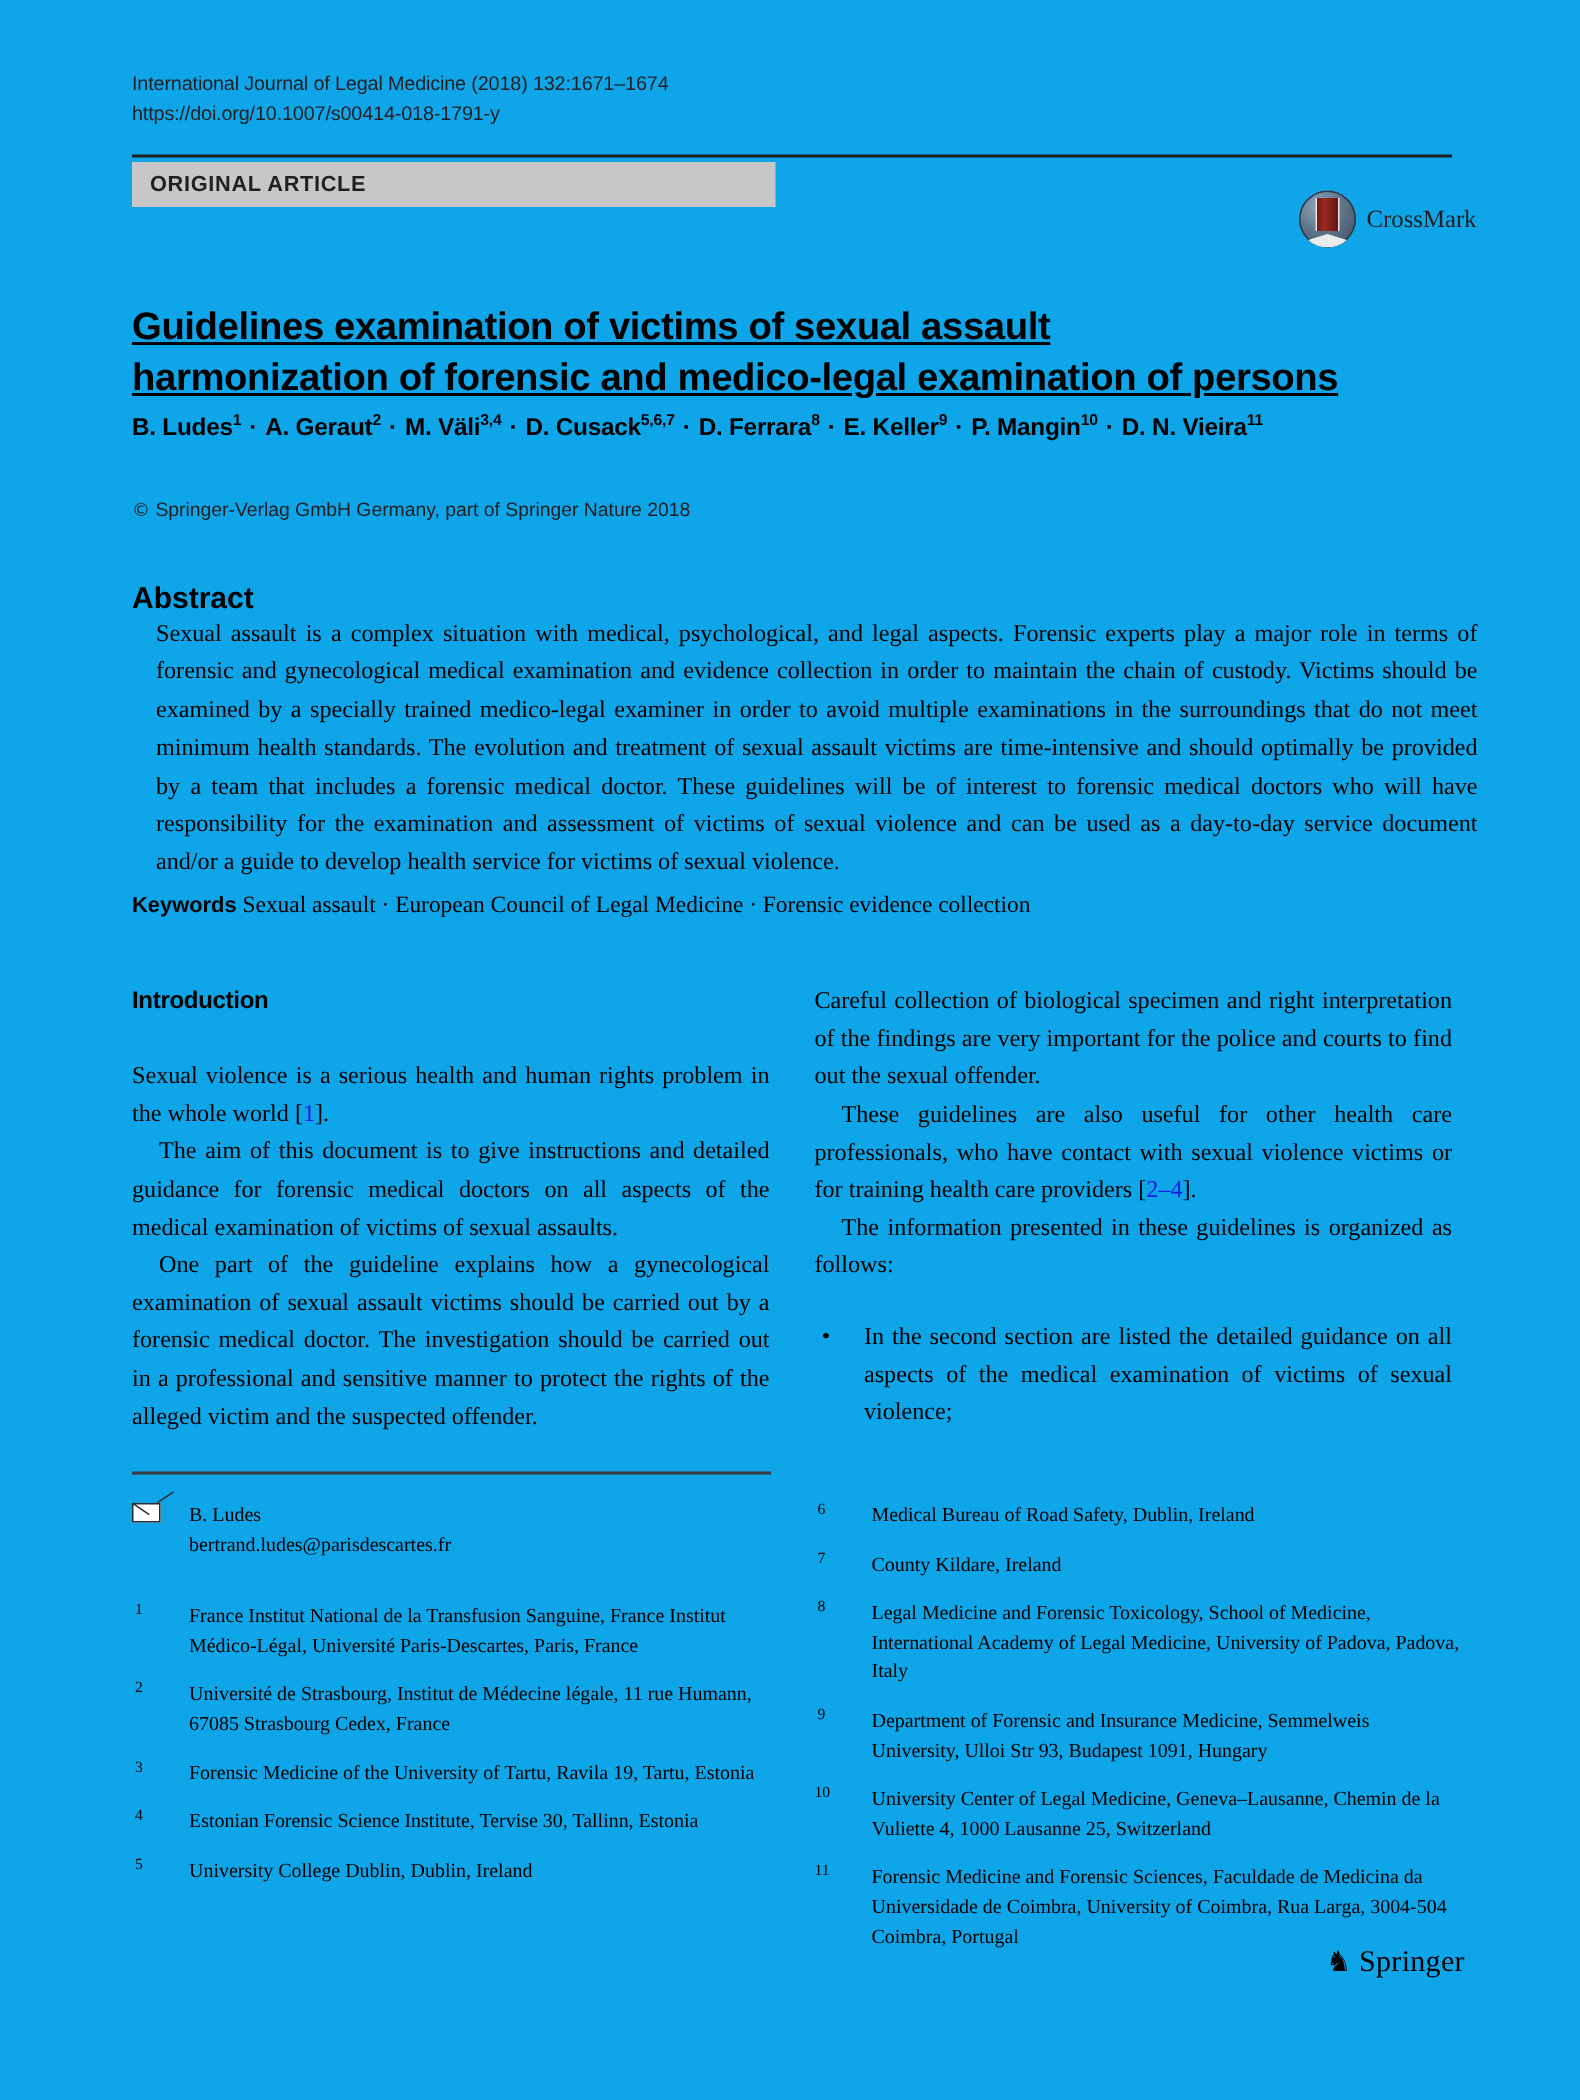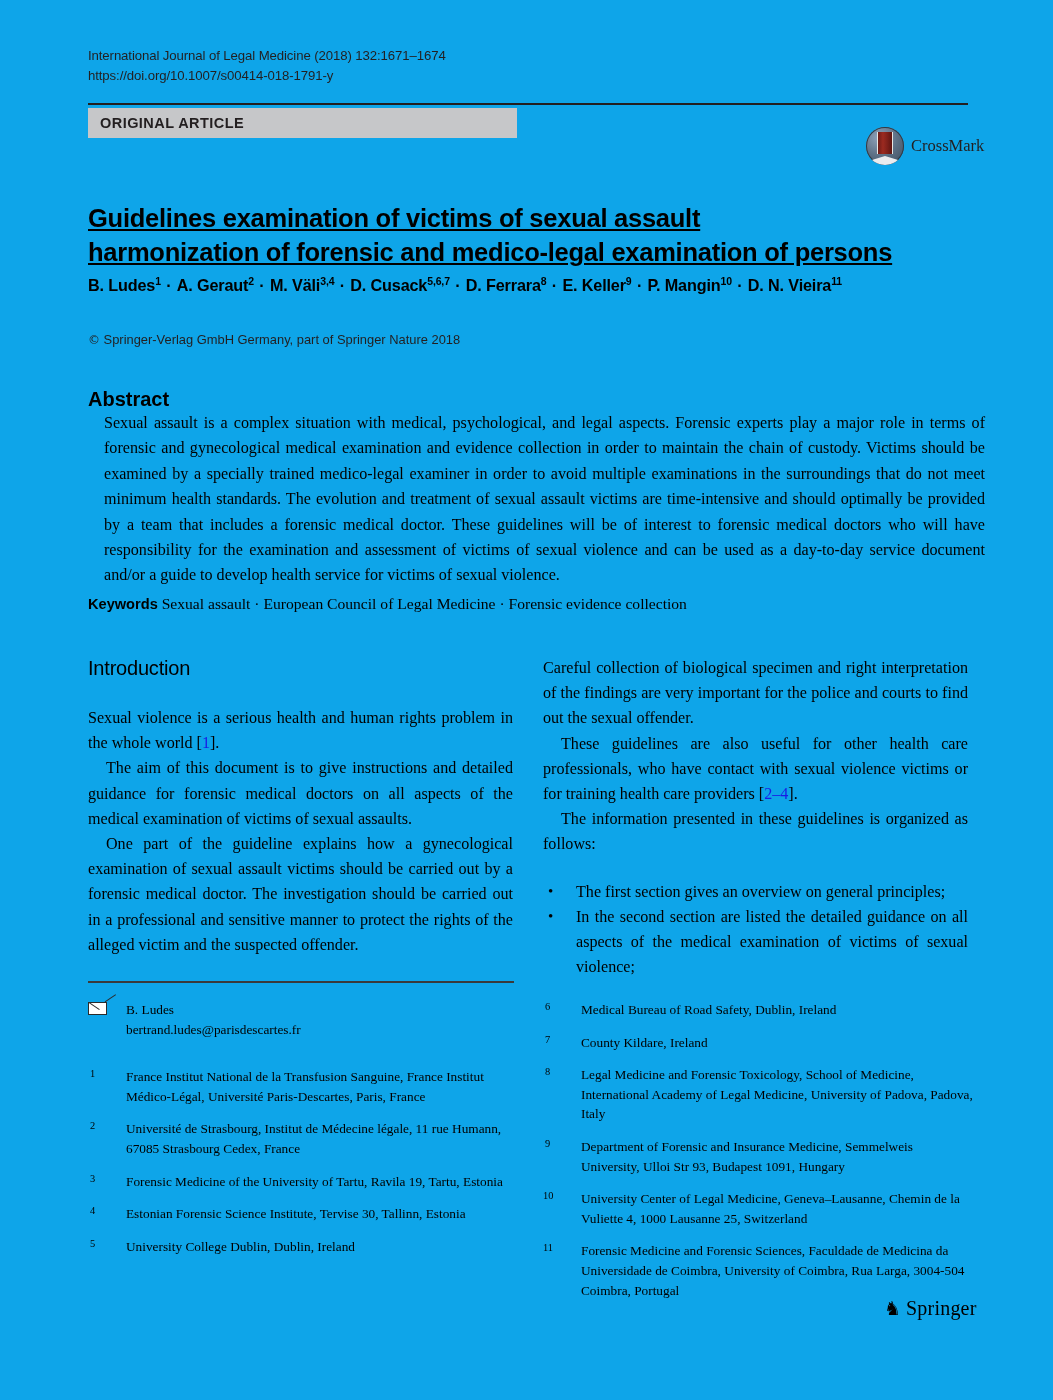--- a/index.html
+++ b/index.html
@@ -198,22 +198,22 @@
     font-size: 16.1px;
     line-height: 25.2px;
     text-align: justify;
     color: #000000;
   }
   .col-left  { left: 88px;  top: 655px; }
   .col-right { left: 543px; top: 655px; }
 
   .section-heading {
     font-family: "Liberation Sans", sans-serif;
-    font-weight: normal;
-    font-size: 20px;
+    font-weight: bold;
+    font-size: 16px;
     line-height: 26px;
     margin: 0 0 24px 0;
     letter-spacing: -0.2px;
     color: #000000;
   }
   .para { margin: 0; text-indent: 0; }
   .para.indented { text-indent: 18px; }
   .ref-link { color: #1a1ae6; }
 
   .bullet-list {
@@ -367,21 +367,21 @@
     <p class="para indented">One part of the guideline explains how a gynecological examination of sexual assault victims should be carried out by a forensic medical doctor. The investigation should be carried out in a professional and sensitive manner to protect the rights of the alleged victim and the suspected offender.</p>
   </div>
 
   <div class="col col-right">
     <p class="para">Careful collection of biological specimen and right interpretation of the findings are very important for the police and courts to find out the sexual offender.</p>
     <p class="para indented">
       <span>These guidelines are also useful for other health care professionals, who have contact with sexual violence victims or for training health care providers [</span><span class="ref-link">2–4</span><span>].</span>
     </p>
     <p class="para indented">The information presented in these guidelines is organized as follows:</p>
     <ul class="bullet-list" id="bullet-list">
-        <li><span class="dot">•</span><span>The first section gives an overview on general principles;</span></li>
+        <li><span class="dot">•</span></li>
         <li><span class="dot">•</span><span>In the second section are listed the detailed guidance on all aspects of the medical examination of victims of sexual violence;</span></li>
       </ul>
   </div>
 
   <div class="foot-rule"></div>
 
   <div class="footnotes foot-left">
     <div class="contact">
       <span class="mail-icon"></span>
       <div>B. Ludes</div>

